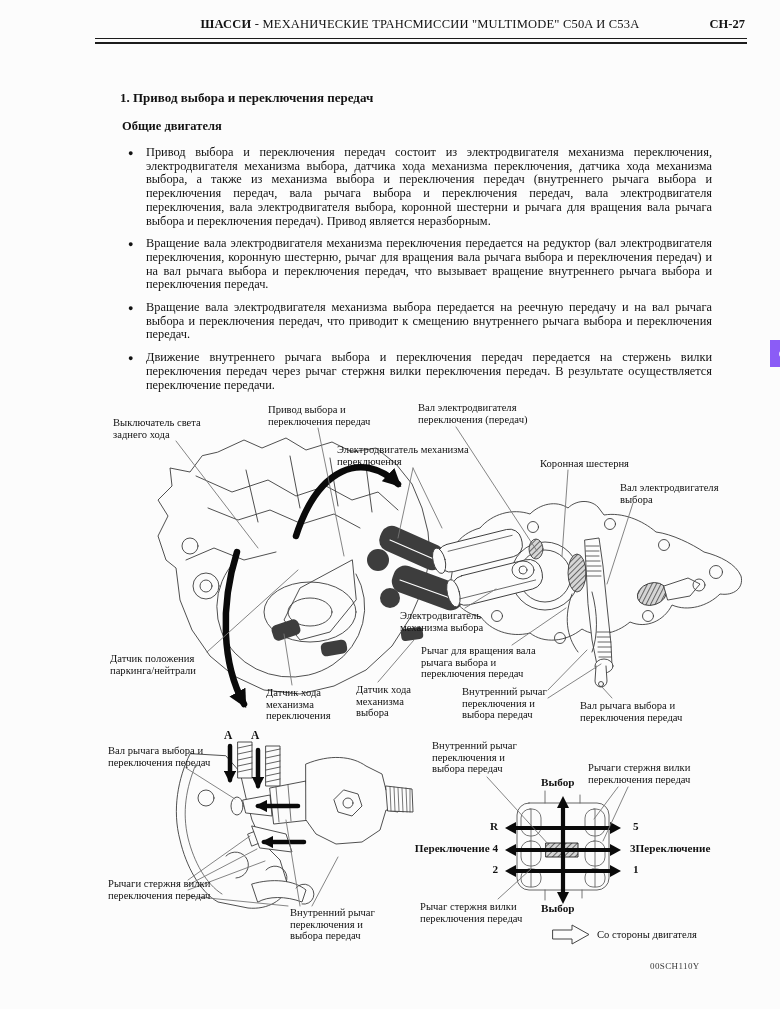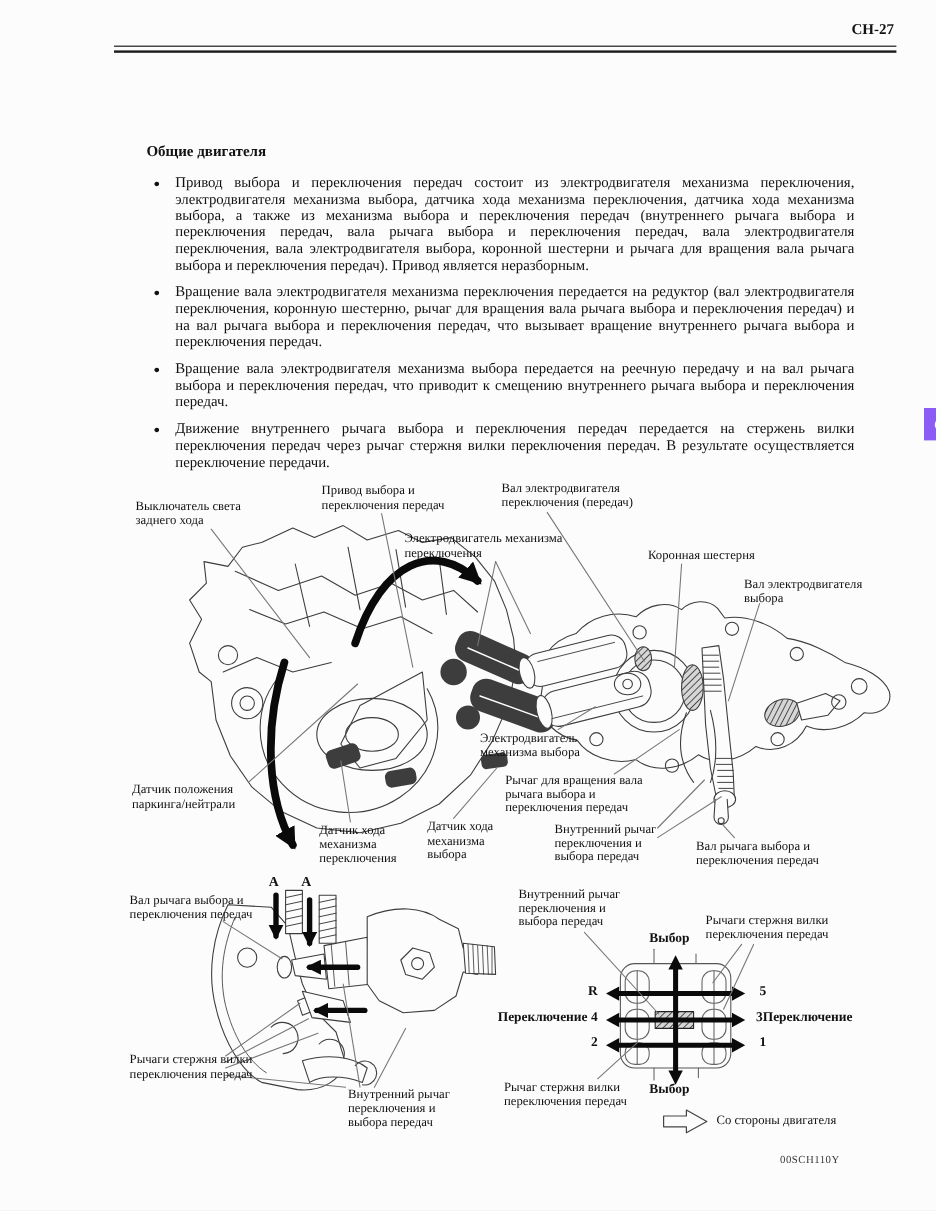--- a/index.html
+++ b/index.html
@@ -30,23 +30,29 @@
   .fl.r{text-align:right;}
   .cap{position:absolute;font-weight:bold;font-size:11px;line-height:12.6px;}
   .code{position:absolute;font-size:9px;color:#3a3a3a;letter-spacing:.4px;}
   .amark{position:absolute;font-weight:bold;font-size:11.5px;}
 </style>
 </head>
 <body>
 
 <div class="page">
 
+  <div class="hdr-line">
+    <span class="bold">ШАССИ</span><span> - МЕХАНИЧЕСКИЕ ТРАНСМИССИИ "MULTIMODE" C50A И C53A</span>
+  </div>
   <div class="hdr-num">CH-27</div>
   <div class="hdr-rule"></div>
 
+  <div class="sub">
+    <span>1.</span>&nbsp;<span>Привод выбора и переключения передач</span>
+  </div>
   <div class="gen">Общие двигателя</div>
 
   <div class="bullets">
     <div class="b-item">
       <div class="b-dot">●</div>
       <div class="b-txt">Привод выбора и переключения передач состоит из электродвигателя механизма переключения, электродвигателя механизма выбора, датчика хода механизма переключения, датчика хода механизма выбора, а также из механизма выбора и переключения передач (внутреннего рычага выбора и переключения передач, вала рычага выбора и переключения передач, вала электродвигателя переключения, вала электродвигателя выбора, коронной шестерни и рычага для вращения вала рычага выбора и переключения передач). Привод является неразборным.</div>
     </div>
     <div class="b-item">
       <div class="b-dot">●</div>
       <div class="b-txt">Вращение вала электродвигателя механизма переключения передается на редуктор (вал электродвигателя переключения, коронную шестерню, рычаг для вращения вала рычага выбора и переключения передач) и на вал рычага выбора и переключения передач, что вызывает вращение внутреннего рычага выбора и переключения передач.</div>

